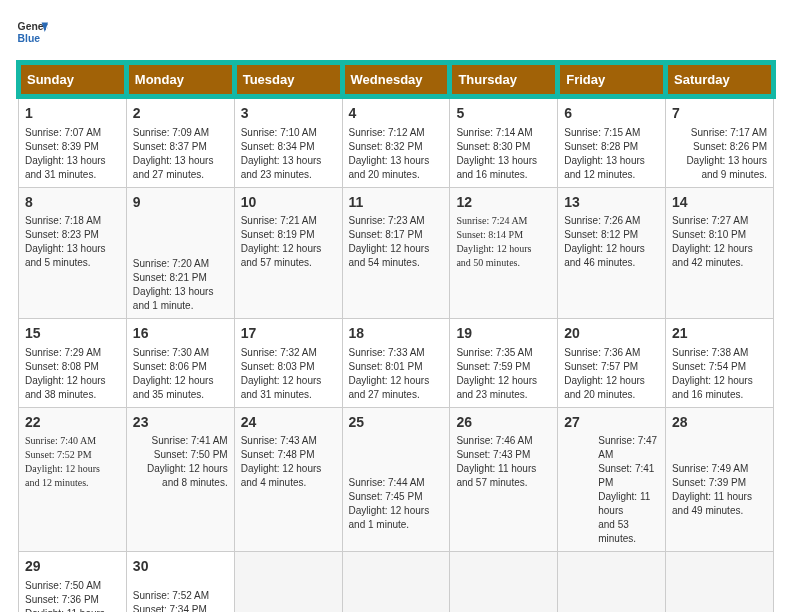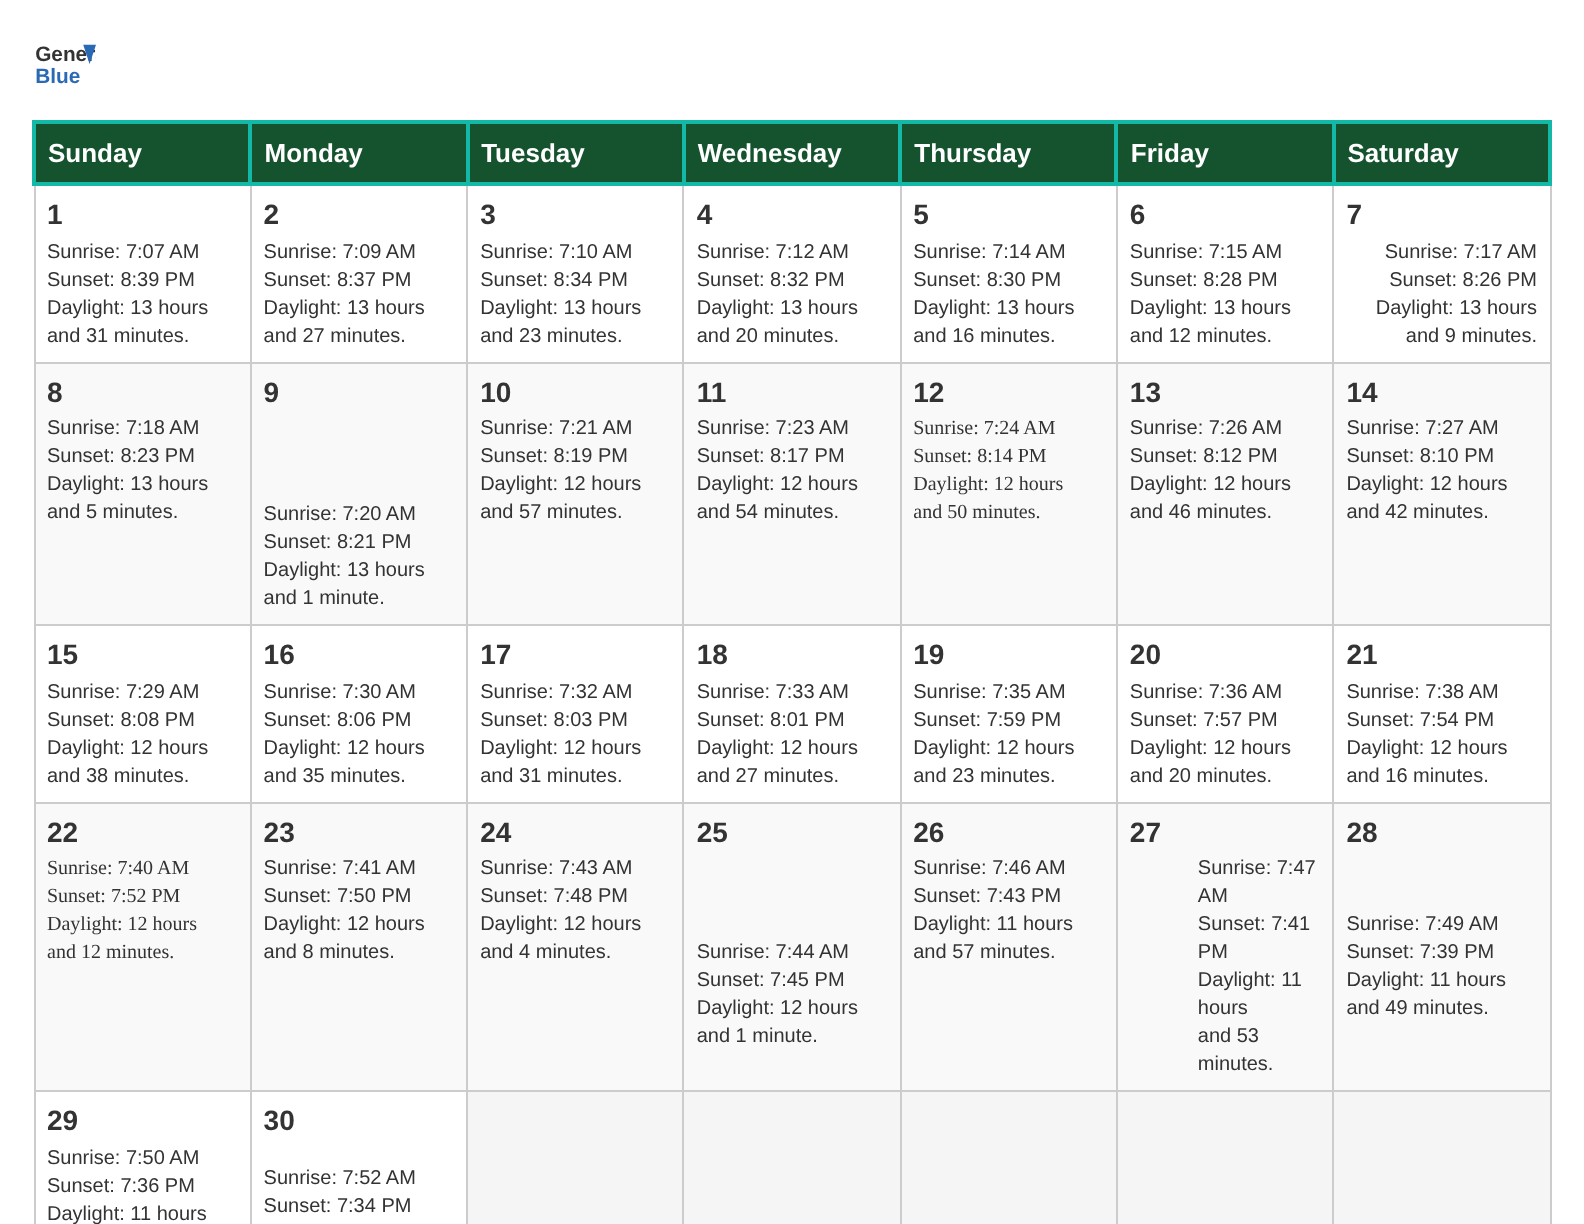--- a/index.html
+++ b/index.html
@@ -36,27 +36,27 @@
     .location {
       font-size: 15px;
       color: #555;
     }
     table {
       width: 100%;
       border-collapse: collapse;
       font-size: 11px;
     }
     thead tr th {
-      background-color: #14532d;
+      background-color: #a16207;
       color: #fff;
       padding: 7px 6px;
       font-size: 13px;
       font-weight: bold;
       text-align: left;
-      border: 2px solid #14b8a6;
+      border: 5px solid #14b8a6;
     }
     tbody tr td {
       border: 1px solid #ccc;
       vertical-align: top;
       padding: 5px 6px;
       width: calc(100% / 7);
       min-height: 70px;
       color: #333;
       line-height: 1.4;
     }
@@ -265,21 +265,21 @@
       <tr>
         <td>
           <div class="day-num">22</div>
           <div class="day-info" style="white-space: pre-line; font-family: Liberation Serif, serif;">Sunrise: 7:40 AM
 Sunset: 7:52 PM
 Daylight: 12 hours
 and 12 minutes.</div>
         </td>
         <td>
           <div class="day-num">23</div>
-          <div class="day-info" style="white-space: pre-line;">Sunrise: 7:41 AM
+          <div class="day-info" style="white-space: pre-line; text-align: right;">Sunrise: 7:41 AM
 Sunset: 7:50 PM
 Daylight: 12 hours
 and 8 minutes.</div>
         </td>
         <td>
           <div class="day-num">24</div>
           <div class="day-info" style="white-space: pre-line;">Sunrise: 7:43 AM
 Sunset: 7:48 PM
 Daylight: 12 hours
 and 4 minutes.</div>

